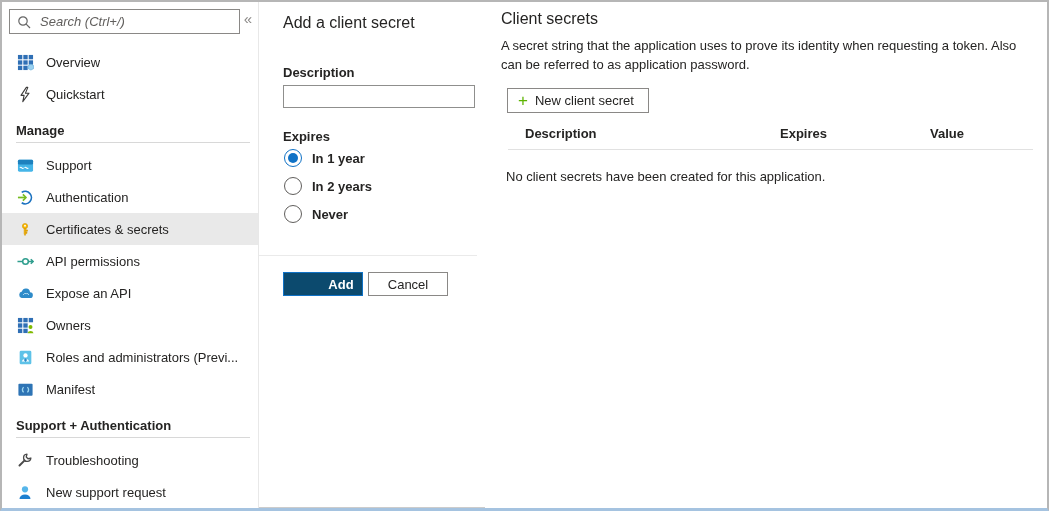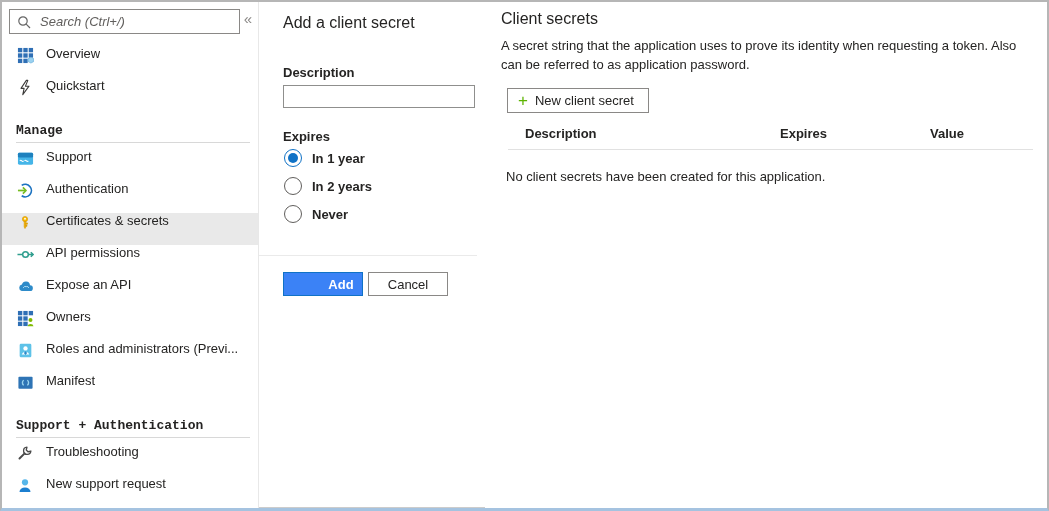--- a/index.html
+++ b/index.html
@@ -35,28 +35,28 @@
     font: italic 13px "Liberation Sans","DejaVu Sans",sans-serif;
     color: #3b3a39; padding-left: 8px; background: transparent;
   }
   .search-box input::placeholder { color: #605e5c; opacity: 1; }
   .collapse-btn {
     background: none; border: none; color: #8a8886; font-size: 15px;
     line-height: 1; padding: 2px 4px; cursor: pointer;
   }
   .nav { padding-top: 12px; }
   .nav-item {
-    display: flex; height: 32px; padding-left: 14px;
+    display: flex; align-items: center; height: 32px; padding-left: 14px;
     cursor: pointer; color: #252423;
   }
   .nav-item.selected { background: #e9e9e9; }
   .nav-item .ico { width: 18px; height: 18px; flex: 0 0 18px; display: flex; align-items: center; justify-content: center; }
   .nav-item .lbl { padding-left: 12px; white-space: nowrap; overflow: hidden; }
   .nav-section-header {
-    font-weight: 700; padding: 13px 14px 2px 14px; color: #252423; font-family: Liberation Mono, monospace;
+    font-weight: 700; padding: 13px 14px 2px 14px; color: #252423;
   }
   .nav-hr { border: none; border-top: 1px solid #d8d8d8; margin: 2px 8px 6px 14px; }
   
   .main { flex: 1; display: flex; flex-direction: row; overflow: hidden; background: #fff; }
   .panel { border-bottom: 1px solid #cccccc; padding: 0; }
   .panel-inner { padding: 12px 8px 0 24px; }
   .panel h1 { font-size: 16px; font-weight: 400; color: #252423; }
   .field-label { font-weight: 700; font-size: 13px; margin-top: 33px; }
   .desc-input {
     display: block; width: calc(100% - 2px); height: 23px; margin-top: 5px;
@@ -73,21 +73,21 @@
   .radio-outer .dot { width: 10px; height: 10px; border-radius: 50%; background: transparent; }
   .radio-outer.selected { border-color: #1072c6; }
   .radio-outer.selected .dot { background: #1072c6; }
   .radio-lbl { padding-left: 10px; }
   .panel-divider { border: none; border-top: 1px solid #eaeaea; margin: 27px 0 0 -24px; }
   .btn-row { display: flex; gap: 5px; padding: 16px 0 10px 0; }
   .btn {
     height: 24px; min-width: 80px; font-size: 13px; cursor: pointer;
     font-family: "Liberation Sans","DejaVu Sans",sans-serif;
   }
-  .btn-primary { background: #3b82f6; color: #fff; border: 1px solid #1072c6; font-weight: 700; padding-left: 36px; }
+  .btn-primary { background: #0c4a6e; color: #fff; border: 1px solid #1072c6; font-weight: 700; padding-left: 36px; }
   .btn-secondary { background: #fff; color: #252423; border: 1px solid #8a8886; }
   
   .secrets { padding: 8px 14px 0 16px; flex: 1; }
   .secrets h2 { font-size: 16px; font-weight: 400; color: #252423; }
   .secrets-desc { margin-top: 9px; line-height: 1.45; max-width: 725px; color: #252423; }
   .new-secret-btn {
     margin: 13px 0 0 6px; height: 25px; padding: 0 14px 0 10px;
     background: #fff; border: 1px solid #8a8886; cursor: pointer;
     display: inline-flex; align-items: center; font-size: 13px; color: #252423;
     font-family: "Liberation Sans","DejaVu Sans",sans-serif;

